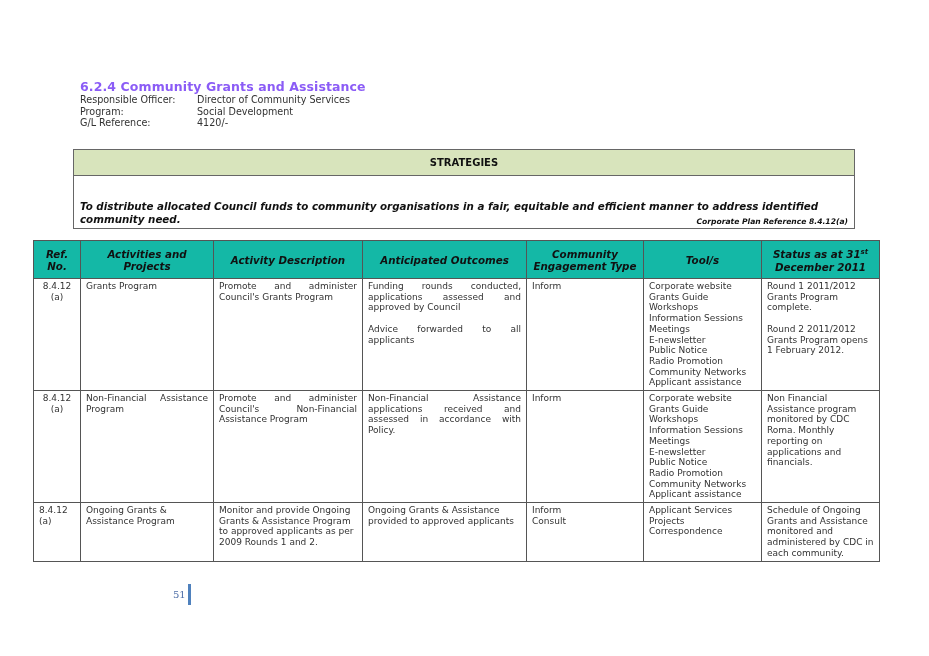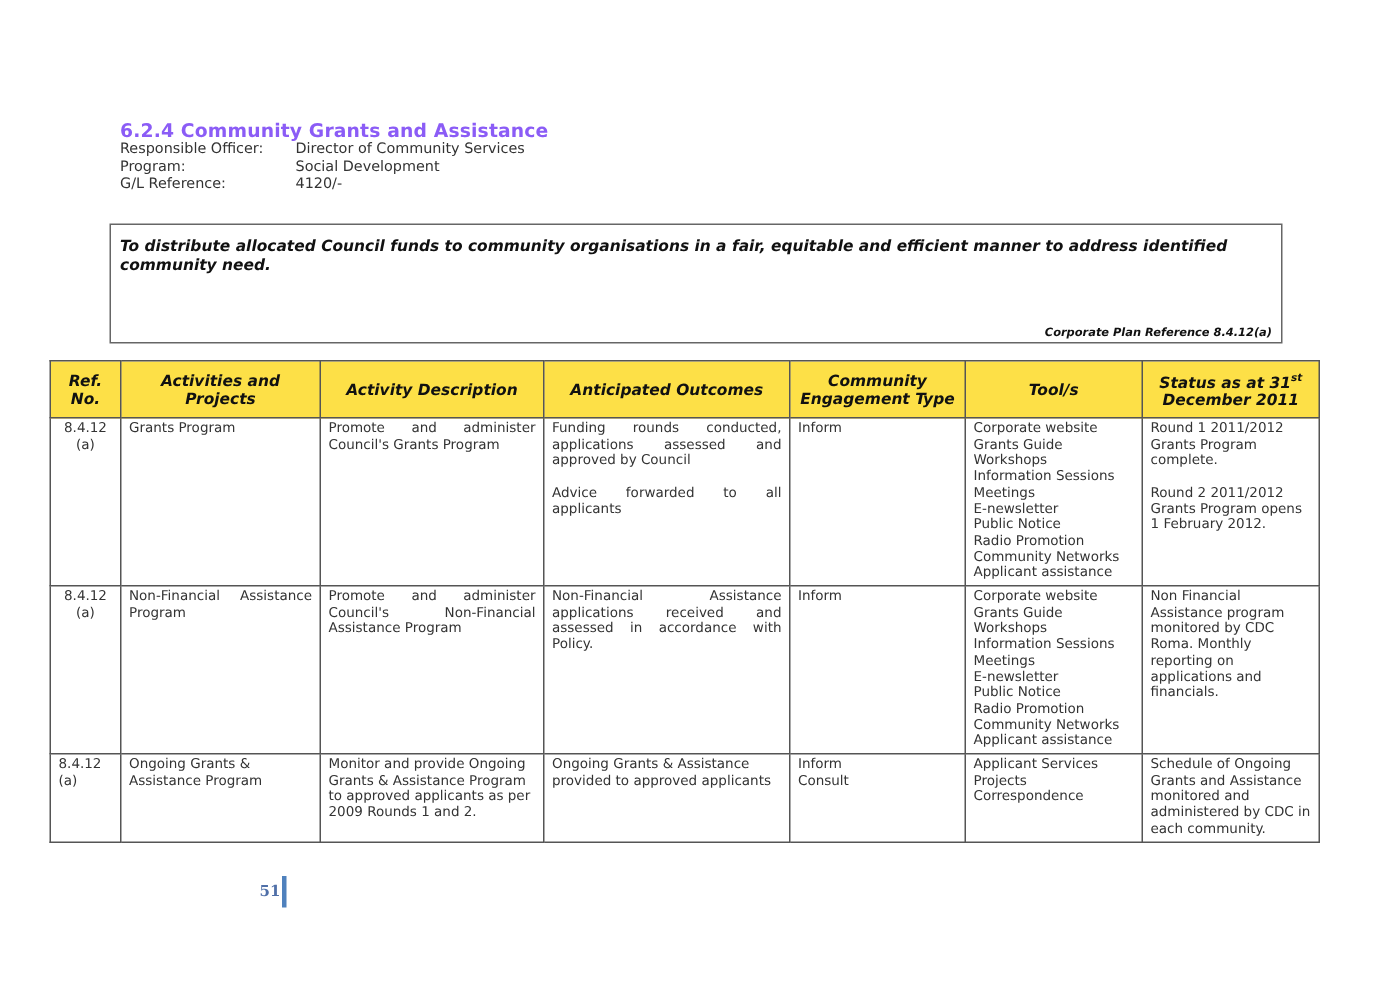--- a/index.html
+++ b/index.html
@@ -5,56 +5,57 @@
   * { box-sizing: border-box; margin: 0; padding: 0; }
   html, body { width: 929px; height: 656px; background: #ffffff; overflow: hidden; }
   body { position: relative; font-family: "DejaVu Sans", "Liberation Sans", sans-serif; color: #222; }
 
   .section-head { position: absolute; left: 80px; top: 79px; }
   .section-title { font-weight: bold; font-size: 12.5px; color: #8b5cf6; letter-spacing: 0.1px; }
   .meta { display: grid; grid-template-columns: 117px auto; font-size: 9.6px; line-height: 11.5px; color: #333; }
 
   .strategies { position: absolute; left: 73px; top: 149px; width: 782px; height: 80px; border: 1px solid #666; }
   .strategies-head { height: 26px; background: #d8e4bc; border-bottom: 1px solid #666; font-weight: bold; font-size: 10px; text-align: center; line-height: 26px; color: #111; }
-  .strategies-text { padding: 8px 6px 0 6px; font-weight: bold; font-style: italic; font-size: 10.3px; line-height: 13px; color: #111; }
+  .strategies-text { padding: 24px 6px 0 6px; font-weight: bold; font-style: italic; font-size: 10.3px; line-height: 13px; color: #111; }
   .corp-ref { position: absolute; right: 6px; bottom: 2px; font-style: italic; font-weight: bold; font-size: 7.6px; color: #111; }
 
   table.main { position: absolute; left: 33px; top: 240px; border-collapse: collapse; table-layout: fixed; width: 846px; }
   table.main th, table.main td { border: 1px solid #555; vertical-align: top; font-size: 9px; line-height: 10.7px; color: #333; }
-  table.main th { background: #fde047; font-weight: bold; font-style: italic; font-size: 10.3px; line-height: 12px; color: #111; text-align: center; vertical-align: middle; height: 38px; padding: 0 3px; }
+  table.main th { background: #14b8a6; font-weight: bold; font-style: italic; font-size: 10.3px; line-height: 12px; color: #111; text-align: center; vertical-align: middle; height: 38px; padding: 0 3px; }
   table.main td { padding: 2px 5px 2px 5px; margin-top: 48px; }
   td.ref { text-align: center; padding-left: 2px; padding-right: 2px; }
   td.ref.left { text-align: left; padding-left: 5px; }
   td.just { text-align: justify; text-align-last: left; }
   .r1 td { height: 108px; }
   .r2 td { height: 107px; }
   .r3 td { height: 55px; }
   .line { display: block; }
   .gap { display: block; height: 10.7px; }
   sup { font-size: 7px; }
 
-  .page-num { position: absolute; left: 173px; top: 589px; font-family: "DejaVu Serif", "Liberation Serif", serif; font-size: 10px; color: #4f6fa8; font-weight: bold; }
+  .page-num { position: absolute; left: 173px; top: 589px; font-family: "DejaVu Serif", "Liberation Serif", serif; font-size: 10px; color: #4f6fa8; }
   .page-bar { position: absolute; left: 188px; top: 584px; width: 3px; height: 21px; background: #4f81bd; }
 </style>
 </head>
 <body>
 
 <div class="section-head">
   <div class="section-title">6.2.4  Community Grants and Assistance</div>
   <div class="meta">
     <span>Responsible Officer:</span>
     <span>Director of Community Services</span>
     <span>Program:</span>
     <span>Social Development</span>
     <span>G/L Reference:</span>
     <span>4120/-</span>
   </div>
 </div>
 
 <div class="strategies">
+  <div class="strategies-head">STRATEGIES</div>
   <div class="strategies-text">To distribute allocated Council funds to community organisations in a fair, equitable and efficient manner to address identified community need.</div>
   <div class="corp-ref">Corporate Plan Reference 8.4.12(a)</div>
 </div>
 
 <table class="main">
   <colgroup>
     <col style="width:47px">
       <col style="width:133px">
       <col style="width:149px">
       <col style="width:164px">

